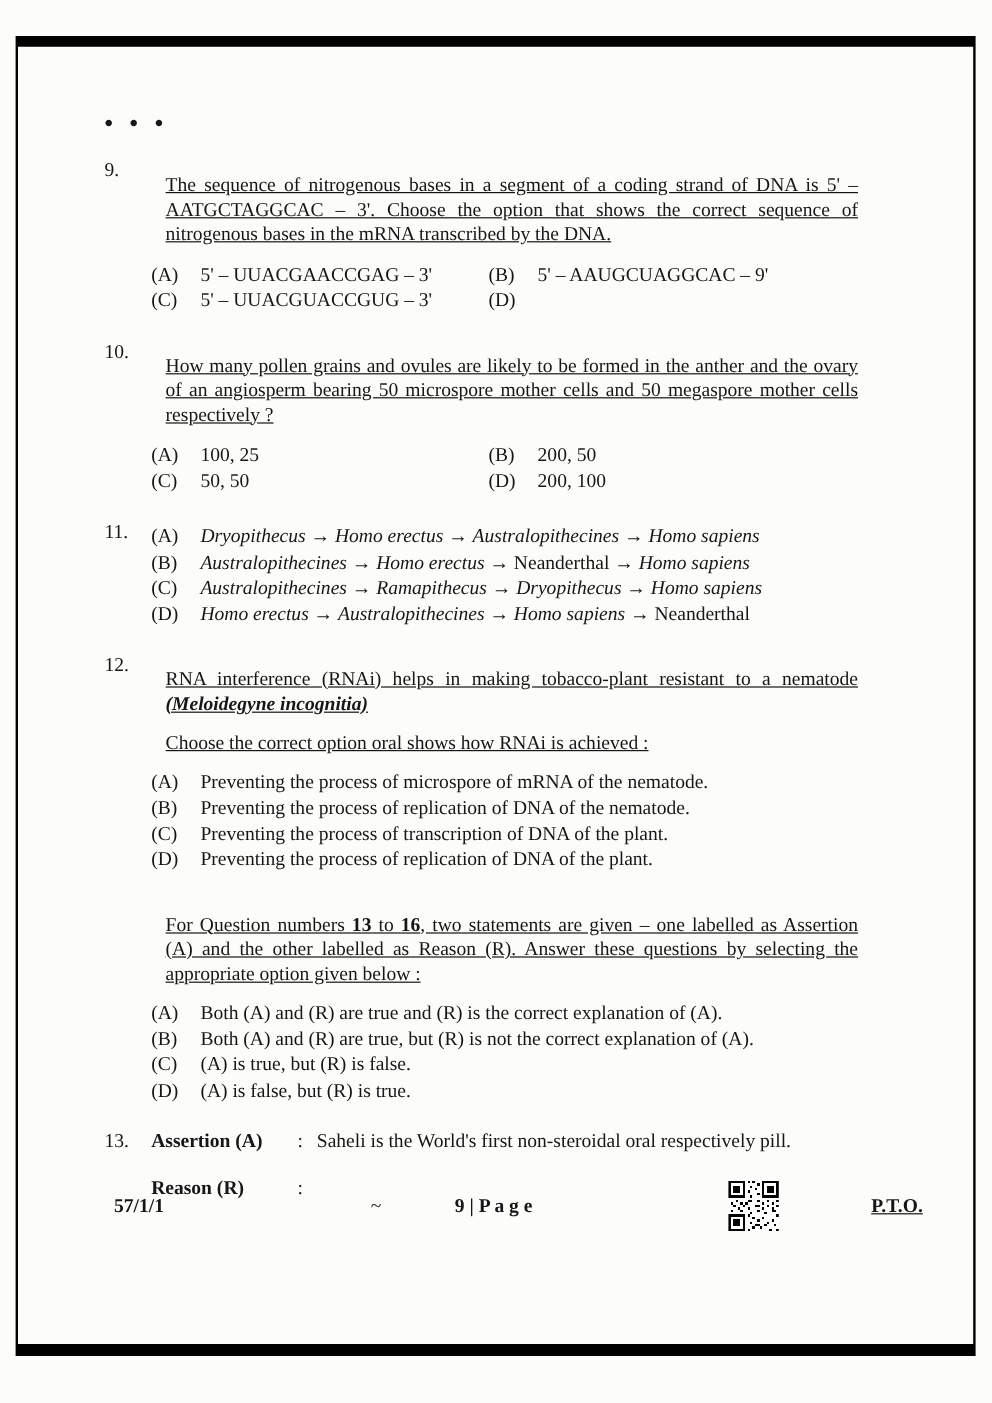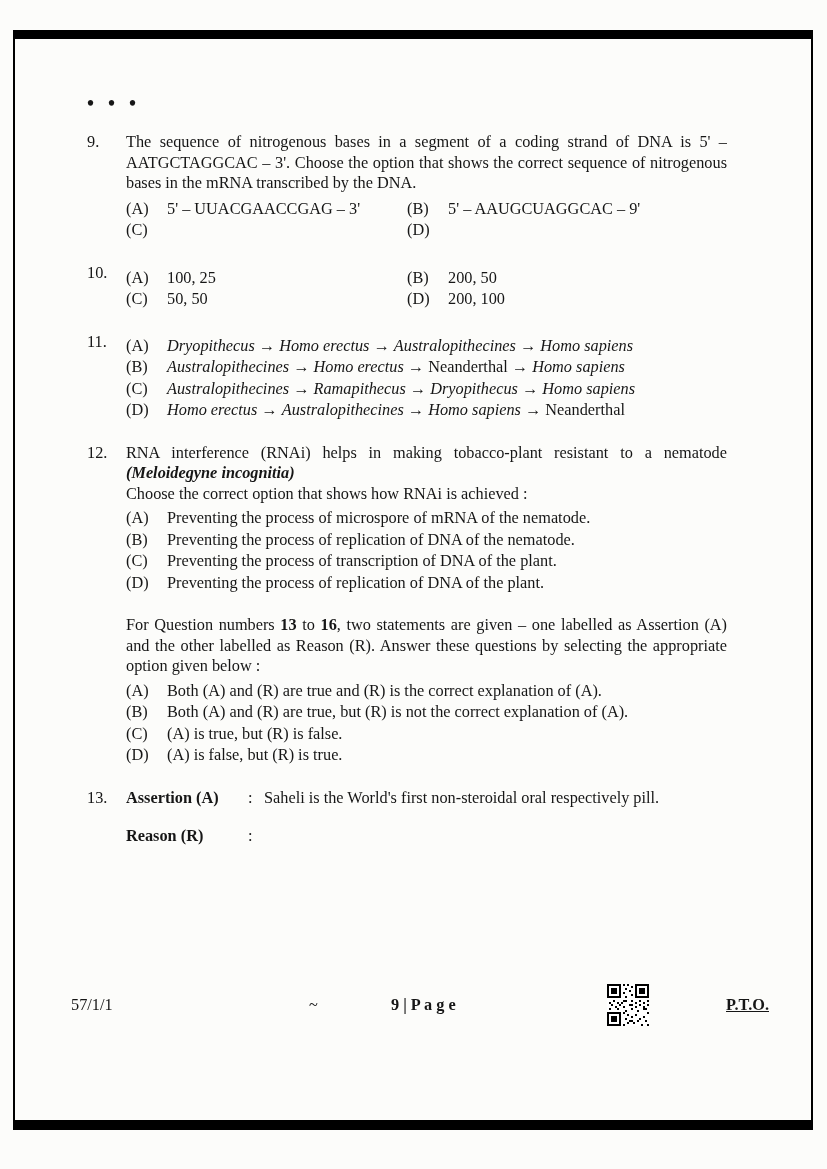--- a/index.html
+++ b/index.html
@@ -22,37 +22,37 @@
   .content { padding: 0 80px 0 72px; }
   .bullets {
     margin-top: 58px;
     font-size: 20px; font-weight: bold;
     line-height: 13px; word-spacing: 9px;
   }
   .q { display: flex; margin-top: 22px; font-size: 16.3px; line-height: 20.5px; }
   .q:first-of-type { margin-top: 20px; }
   .qnum { flex: 0 0 39px; }
   .qbody { width: 601px; }
-  .qtext { margin: 0; text-align: justify; }
+  .qtext { margin: 12px; text-align: justify; text-decoration: underline; }
   .opts { margin-top: 4px; }
   .opt { display: flex; margin-top: 1px; }
   .ol { flex: 0 0 41px; }
   .ot { flex: 1 1 auto; }
   .cols2 { display: grid; grid-template-columns: 281px 1fr; margin-top: 4px; }
   .cols2 .opt { margin-top: 1px; }
   .it { font-style: italic; }
   .bd { font-weight: bold; }
   .ar { display: grid; grid-template-columns: 122px 16px 1fr; }
   .ar + .ar { margin-top: 18px; }
   .arl { font-weight: bold; }
   .art { text-align: justify; }
   .footer { position: absolute; left: 0; top: 956px; width: 100%; font-size: 16.3px; }
-  .f-code  { position: absolute; left: 56px;  font-weight: normal; }
+  .f-code  { position: absolute; left: 80px;  font-weight: bold; }
   .f-tilde { position: absolute; left: 294px; }
-  .f-page  { position: absolute; left: 376px; font-weight: bold; }
+  .f-page  { position: absolute; left: 364px; font-weight: bold; }
   .f-qr    { position: absolute; left: 592px; top: -11px; width: 42px; height: 42px; }
   .f-pto   { position: absolute; right: 42px; font-weight: bold; text-decoration: underline; }
 </style>
 </head>
 <body>
 
 <div class="frame">
   <div class="content">
 
     <div class="bullets">• • •</div>
@@ -65,31 +65,33 @@
           <div class="opt">
             <span class="ol">(A)</span>
             <span class="ot">5' – UUACGAACCGAG – 3'</span>
           </div>
           <div class="opt">
             <span class="ol">(B)</span>
             <span class="ot">5' – AAUGCUAGGCAC – 9'</span>
           </div>
           <div class="opt">
             <span class="ol">(C)</span>
+            <span class="ot">5' – UUACGUACCGUG – 3'</span>
           </div>
           <div class="opt">
             <span class="ol">(D)</span>
           </div>
         </div>
       </div>
     </div>
 
     <div class="q">
       <div class="qnum">10.</div>
       <div class="qbody">
+        <p class="qtext">How many pollen grains and ovules are likely to be formed in the anther and the ovary of an angiosperm bearing 50 microspore mother cells and 50 megaspore mother cells respectively ?</p>
         <div class="opts cols2">
           <div class="opt">
             <span class="ol">(A)</span>
             <span class="ot">100, 25</span>
           </div>
           <div class="opt">
             <span class="ol">(B)</span>
             <span class="ot">200, 50</span>
           </div>
           <div class="opt">
@@ -125,21 +127,21 @@
             <span class="ot"><span class="it">Homo erectus</span><span> →  </span><span class="it">Australopithecines</span><span> → </span><span class="it">Homo sapiens</span><span>  → Neanderthal</span></span>
           </div>
         </div>
       </div>
     </div>
 
     <div class="q">
       <div class="qnum">12.</div>
       <div class="qbody">
         <p class="qtext"><span>RNA interference (RNAi) helps in making tobacco-plant resistant to a nematode </span><span class="it bd">(Meloidegyne incognitia)</span></p>
-        <p class="qtext">Choose the correct option that shows how RNAi is achieved :</p>
+        <p class="qtext">Choose the correct option oral shows how RNAi is achieved :</p>
         <div class="opts">
           <div class="opt">
             <span class="ol">(A)</span>
             <span class="ot">Preventing the process of microspore of mRNA of the nematode.</span>
           </div>
           <div class="opt">
             <span class="ol">(B)</span>
             <span class="ot">Preventing the process of replication of DNA of the nematode.</span>
           </div>
           <div class="opt">

